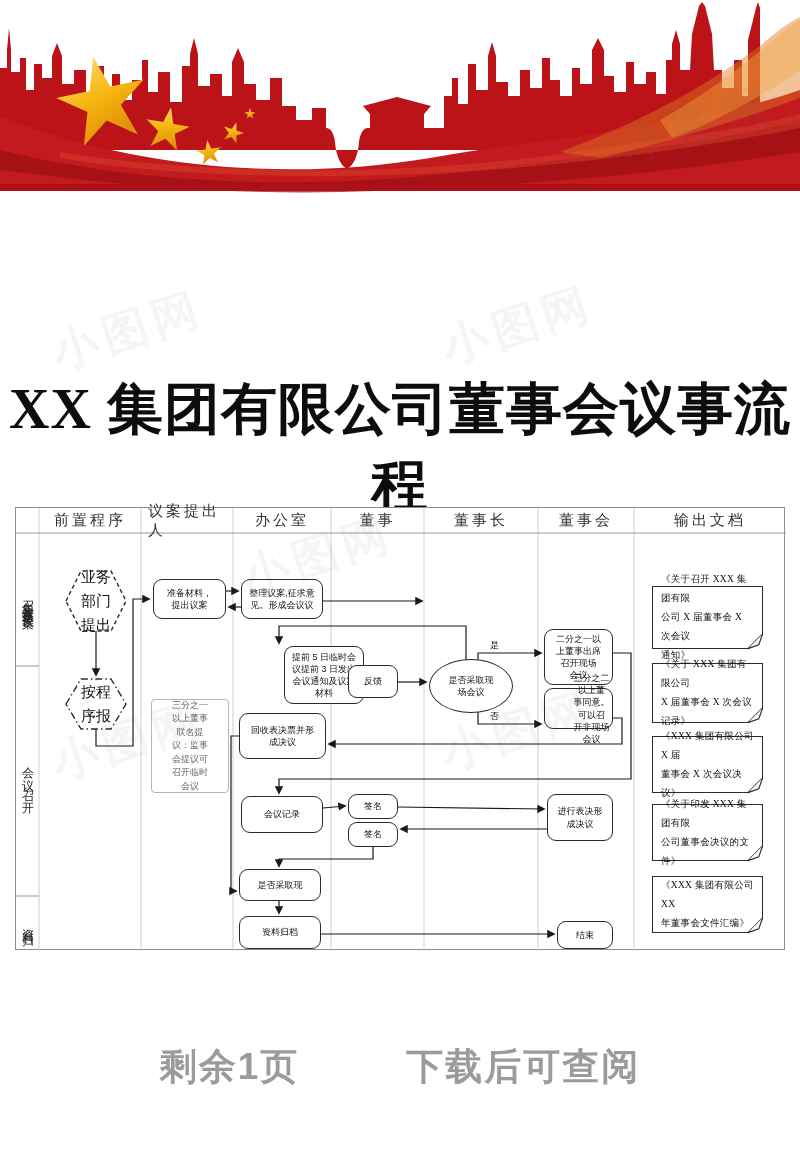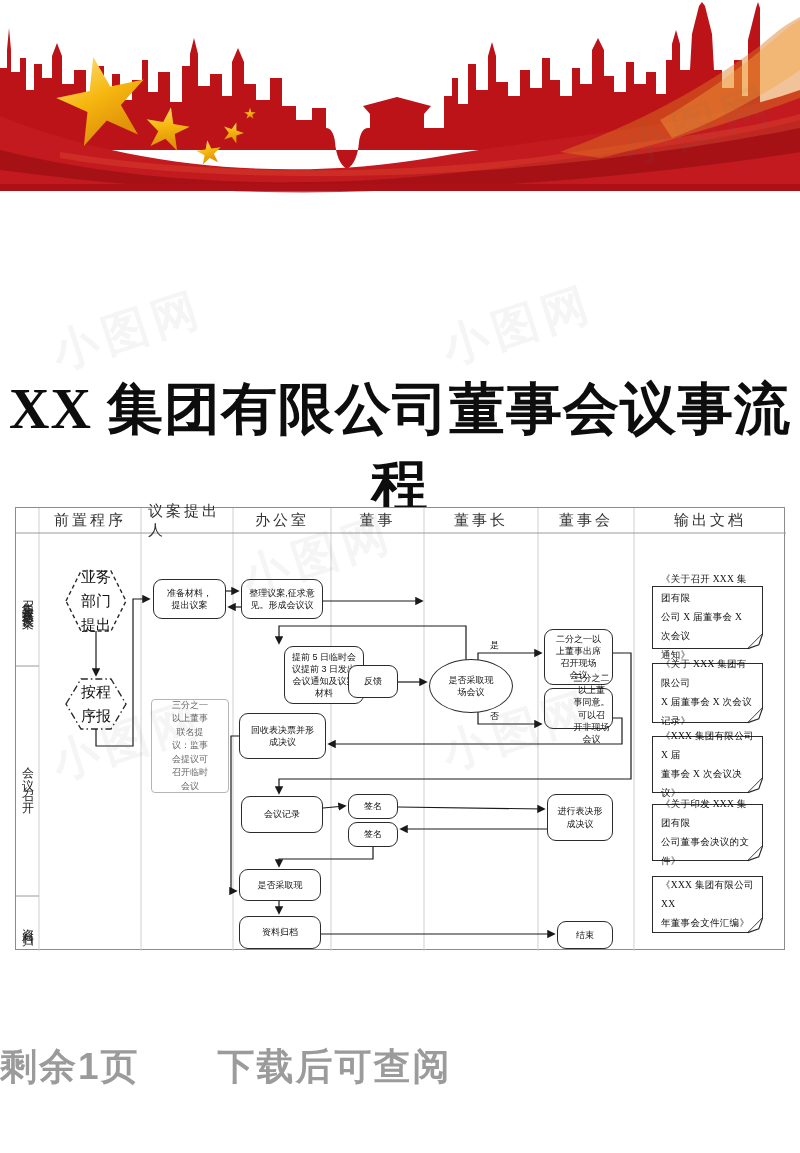--- a/index.html
+++ b/index.html
@@ -11,21 +11,21 @@
 
   
   .wm { position:absolute; font-size:46px; font-weight:bold; color:rgba(110,110,110,0.07); transform:rotate(-18deg); letter-spacing:6px; z-index:6; pointer-events:none; }
 
   
   .title { position:absolute; left:0; top:372px; width:800px; text-align:center;
            font-family:"Liberation Serif","DejaVu Serif",serif; font-weight:bold;
            font-size:56px; color:#0d0d0d; letter-spacing:1px; }
 
   
-  .footer { position:absolute; left:0; top:1042px; width:800px; display:flex; gap:78px;
+  .footer { position:absolute; left:0; top:1042px; width:800px; display:flex; justify-content:center; gap:107px;
             font-size:37px; font-weight:bold; color:#9b9b9b; letter-spacing:2px; }
 
   
   .chart { position:absolute; left:15px; top:507px; width:770px; height:443px; border:1px solid #8c8c8c; background:#fff; }
   .chart svg.wire { position:absolute; left:0; top:0; z-index:1; }
   .hcell { position:absolute; top:0; height:25px; display:flex; align-items:center; justify-content:center;
            font-size:15px; color:#333; letter-spacing:3px; z-index:2; }
   .rcell { position:absolute; left:0; width:23px; display:flex; align-items:center; justify-content:center; z-index:2; }
   .rcell span { writing-mode:vertical-lr; text-orientation:upright; font-size:12px; color:#222; }
   .sp1 span { letter-spacing:2px; }

